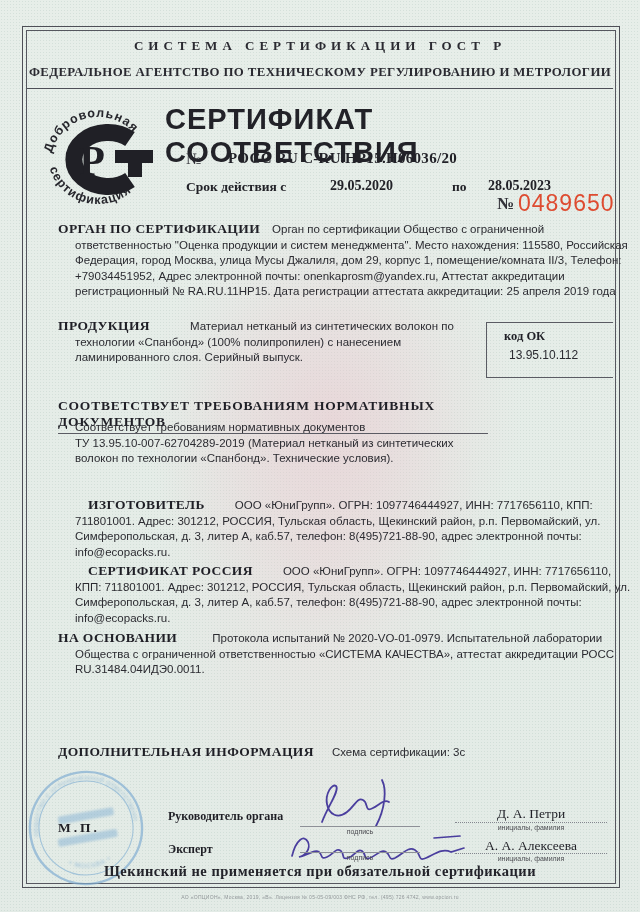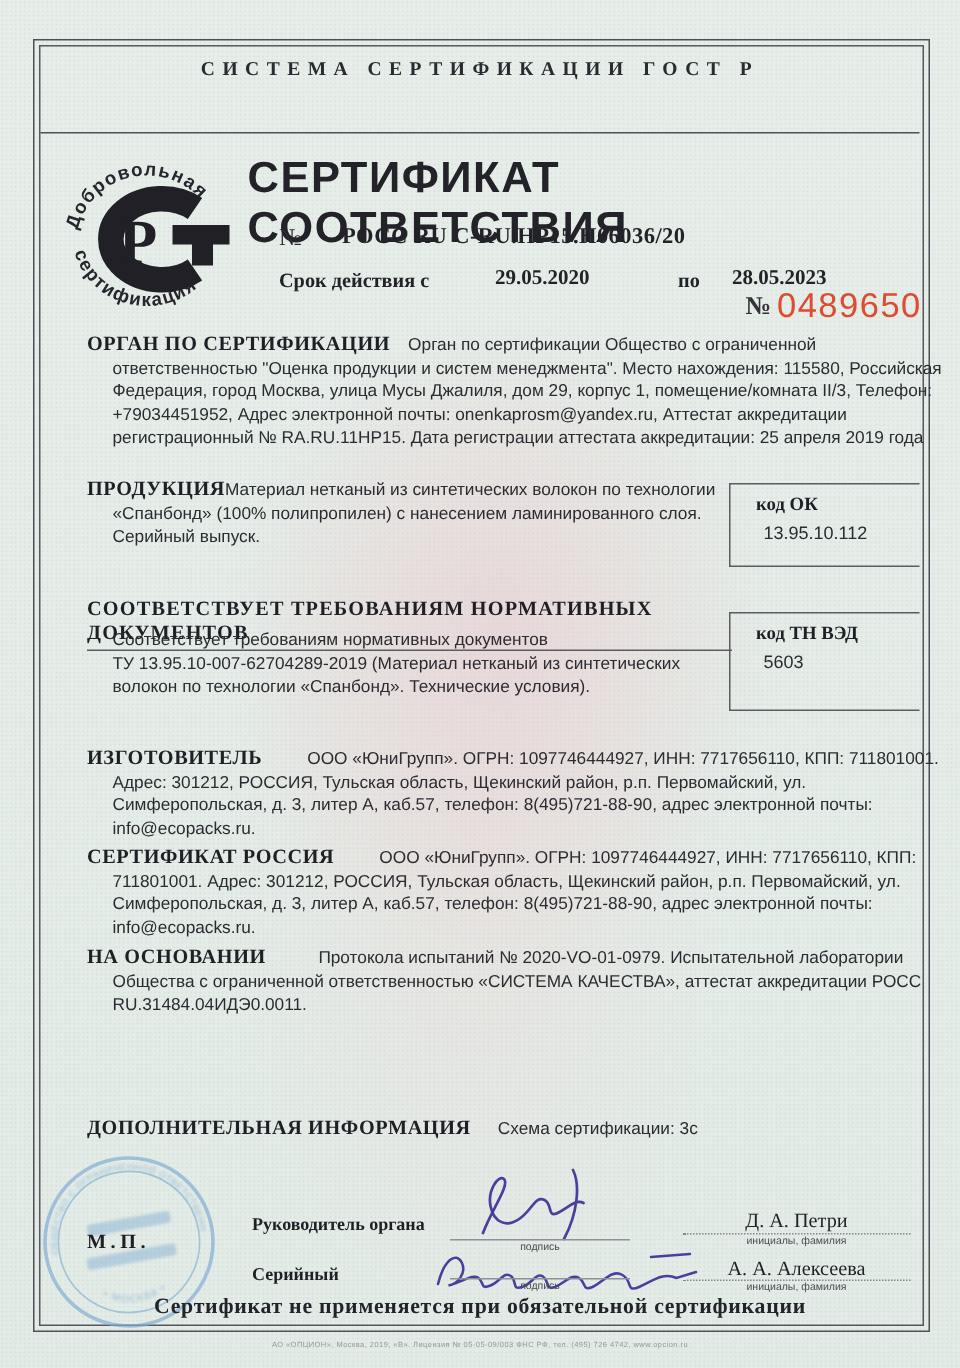--- a/index.html
+++ b/index.html
@@ -27,21 +27,21 @@
   .certno-value{left:228px;top:150px;font-family:"Liberation Serif",serif;font-weight:bold;font-size:15px;letter-spacing:.3px;color:#222228;text-align:right;}
   .val-label{left:186px;top:179px;font-family:"Liberation Serif",serif;font-weight:bold;font-size:13.5px;color:#222228;}
   .val-from{left:330px;top:178px;font-family:"Liberation Serif",serif;font-weight:bold;font-size:14px;color:#222228;}
   .val-to-label{left:452px;top:179px;font-family:"Liberation Serif",serif;font-weight:bold;font-size:13.5px;color:#222228;}
   .val-to{left:488px;top:178px;font-family:"Liberation Serif",serif;font-weight:bold;font-size:14px;color:#222228;}
   .blank-prefix{left:497px;top:194px;font-family:"Liberation Serif",serif;font-size:17px;color:#33333a;}
   .blank-value{left:518px;top:190px;font-size:23px;letter-spacing:1px;color:#de4b30;}
   
   .sec{left:58px;padding-left:17px;text-indent:-17px;font-size:11.5px;line-height:15.6px;color:#2b2b31;}
   .sec-label{font-family:"Liberation Serif",serif;font-weight:bold;font-size:13.5px;letter-spacing:.4px;color:#1f1f26;}
-  .g12{margin-right:12px;} .g18{margin-right:18px;} .g30{margin-right:30px;} .g40{} .g20{margin-right:35px;}
+  .g12{margin-right:12px;} .g18{margin-right:18px;} .g30{margin-right:30px;margin-left:30px;} .g40{margin-right:40px;} .g20{margin-right:35px;}
   .conf-head{left:58px;top:398px;width:430px;font-family:"Liberation Serif",serif;font-weight:bold;font-size:13.5px;letter-spacing:.8px;color:#1f1f26;padding-bottom:3px;border-bottom:1px solid #5a5b63;}
   .conf-body{left:75px;top:420px;width:415px;font-size:11.5px;line-height:15.6px;color:#2b2b31;}
   .conf-body span{display:block;}
   .code-box{left:486px;width:127px;border:1px solid #5a5b63;border-right:none;box-sizing:border-box;padding:6px 0 0 17px;}
   .code-label{font-family:"Liberation Serif",serif;font-weight:bold;font-size:12.5px;color:#1f1f26;}
   .code-value{font-size:12px;margin-top:4px;padding-left:5px;color:#2b2b31;}
   
   .mp{left:58px;top:820px;font-family:"Liberation Serif",serif;font-weight:bold;font-size:13.5px;letter-spacing:3px;color:#1f1f26;}
   .sig-role{left:168px;font-family:"Liberation Serif",serif;font-weight:bold;font-size:12px;color:#1f1f26;}
   .sig-line{left:300px;width:120px;border-bottom:1px solid #8d9097;height:0;}
@@ -56,20 +56,21 @@
 </head>
 <body>
 
 <div class="page">
 
   <div class="frame">
     <div class="frame-inner"></div>
   </div>
 
   <div class="abs hdr1">СИСТЕМА СЕРТИФИКАЦИИ ГОСТ Р</div>
+  <div class="abs hdr2">ФЕДЕРАЛЬНОЕ АГЕНТСТВО ПО ТЕХНИЧЕСКОМУ РЕГУЛИРОВАНИЮ И МЕТРОЛОГИИ</div>
   <div class="abs hdr-divider"></div>
 
   <svg class="abs logo" width="126" height="120" viewBox="0 0 126 120">
     <defs>
       <path id="arcTop" d="M 16,64 A 47,45 0 0 1 110,64" fill="none"></path>
       <path id="arcBot" d="M 13,58 A 50,48 0 0 0 113,58" fill="none"></path>
     </defs>
     <text font-family="Liberation Sans, sans-serif" font-weight="bold" font-size="12.5" fill="#26262c" letter-spacing="1">
       <textPath href="#arcTop" startOffset="6%">Добровольная</textPath>
     </text>
@@ -103,24 +104,20 @@
   </div>
   <div class="abs code-box" style="top:322px;height:56px">
     <div class="code-label">код ОК</div>
     <div class="code-value">13.95.10.112</div>
   </div>
 
   <div class="abs conf-head">СООТВЕТСТВУЕТ ТРЕБОВАНИЯМ НОРМАТИВНЫХ ДОКУМЕНТОВ</div>
   <div class="abs conf-body">
     <span>Соответствует требованиям нормативных документов</span>
     <span>ТУ 13.95.10-007-62704289-2019 (Материал нетканый из синтетических волокон по технологии «Спанбонд». Технические условия).</span>
-  </div>
-  <div class="abs code-box" style="top:408px;height:66px">
-    <div class="code-label">код ТН ВЭД</div>
-    <div class="code-value">5603</div>
   </div>
 
   <div class="abs sec" style="top:497px;width:556px">
     <span class="sec-label g30">ИЗГОТОВИТЕЛЬ</span><span>ООО «ЮниГрупп». ОГРН: 1097746444927, ИНН: 7717656110, КПП: 711801001. Адрес: 301212, РОССИЯ, Тульская область, Щекинский район, р.п. Первомайский, ул. Симферопольская, д. 3, литер А, каб.57, телефон: 8(495)721-88-90, адрес электронной почты: info@ecopacks.ru.</span>
   </div>
 
   <div class="abs sec" style="top:563px;width:556px">
     <span class="sec-label g30">СЕРТИФИКАТ РОССИЯ</span><span>ООО «ЮниГрупп». ОГРН: 1097746444927, ИНН: 7717656110, КПП: 711801001. Адрес: 301212, РОССИЯ, Тульская область, Щекинский район, р.п. Первомайский, ул. Симферопольская, д. 3, литер А, каб.57, телефон: 8(495)721-88-90, адрес электронной почты: info@ecopacks.ru.</span>
   </div>
 
@@ -158,26 +155,26 @@
   <div class="abs sig-role" style="top:809px">Руководитель органа</div>
   <svg class="abs" style="left:296px;top:778px" width="132" height="52" viewBox="0 0 132 52">
     <path d="M 26,44 C 32,28 44,12 40,8 C 36,5 29,16 31,26 C 33,37 42,41 51,34 C 59,28 61,19 67,22 C 73,25 68,35 77,30 C 83,27 88,21 93,24 M 86,2 C 91,12 89,31 80,48" fill="none" stroke="#4a3e9e" stroke-width="1.8" stroke-linecap="round"></path>
   </svg>
   <div class="abs sig-line" style="top:826px"></div>
   <div class="abs sig-caption" style="top:828px">подпись</div>
   <div class="abs name-box" style="top:806px">Д. А. Петри</div>
   <div class="abs name-line" style="top:822px"></div>
   <div class="abs name-caption" style="top:824px">инициалы, фамилия</div>
 
-  <div class="abs sig-role" style="top:842px">Серийный</div>
+  <div class="abs sig-role" style="top:842px">Эксперт</div>
   <svg class="abs" style="left:284px;top:830px" width="204" height="34" viewBox="0 0 204 34">
     <path d="M 8,26 C 12,10 20,4 24,12 C 27,19 21,26 15,27 C 24,25 31,19 35,22 C 39,25 36,30 43,27 C 50,24 52,17 57,21 C 61,25 57,30 64,28 C 71,26 73,18 78,21 C 83,25 79,30 86,28 C 93,25 97,19 102,22 C 107,25 104,31 111,28 C 119,24 124,16 131,20 C 138,24 133,32 142,28 C 151,24 158,18 167,22 L 180,18 M 150,8 L 176,6" fill="none" stroke="#4a3e9e" stroke-width="1.7" stroke-linecap="round"></path>
   </svg>
   <div class="abs sig-line" style="top:852px"></div>
   <div class="abs sig-caption" style="top:854px">подпись</div>
   <div class="abs name-box" style="top:838px">А. А. Алексеева</div>
   <div class="abs name-line" style="top:853px"></div>
   <div class="abs name-caption" style="top:855px">инициалы, фамилия</div>
 
-  <div class="abs statement">Сертификат не применяется при обязательной сертификации</div>
+  <div class="abs statement">Щекинский не применяется при обязательной сертификации</div>
   <div class="abs printinfo">АО «ОПЦИОН», Москва, 2019, «В». Лицензия № 05-05-09/003 ФНС РФ, тел. (495) 726 4742, www.opcion.ru</div>
 
 </div>
 
 </body></html>

